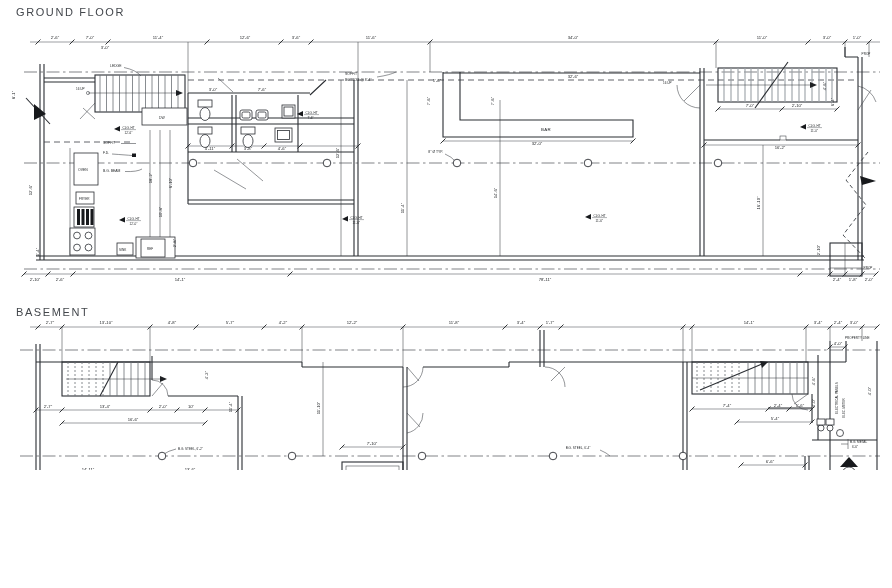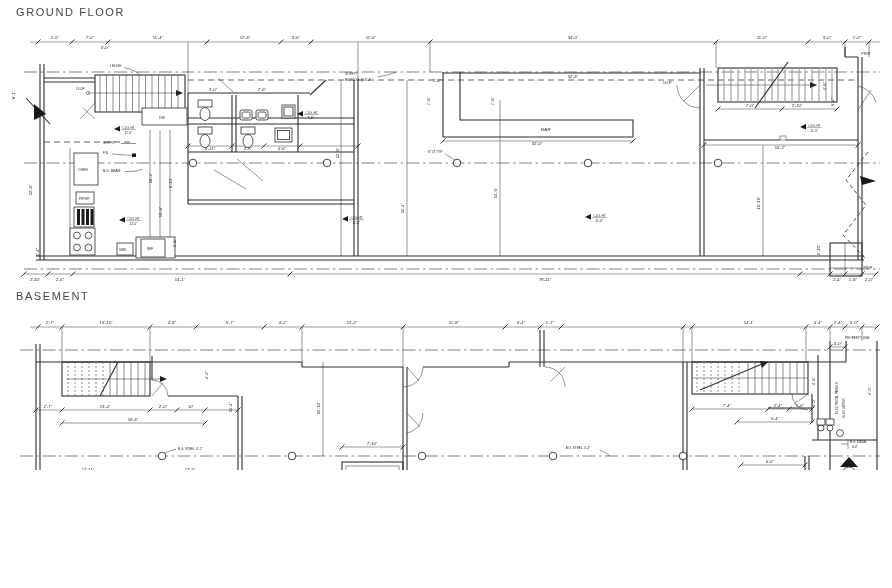--- a/index.html
+++ b/index.html
@@ -261,21 +261,21 @@
         </g>
         <g>
           <polygon points="800,99 806,96 806,101.5" fill="#17191c"></polygon>
           <text x="808.5" y="98.5" class="lbl2">CLG. HT</text>
           <line x1="807" y1="99.6" x2="822" y2="99.6" stroke="#3a3e44" stroke-width="0.4"></line>
           <text x="810.5" y="103.5" class="lbl2">11'-0"</text>
         </g>
       </g>
   </svg>
 
-  <div class="plan-title" style="top:286px">Basement</div>
+  <div class="plan-title" style="top:302px">Basement</div>
 
   <svg style="top:296px" width="892" height="292" viewBox="0 0 892 292">
 
     <g>
       <line class="cl" x1="20" y1="54" x2="880" y2="54"></line>
       <line class="cl" x1="20" y1="160" x2="880" y2="160"></line>
       <line class="cl" x1="20" y1="263" x2="880" y2="263"></line>
     </g>
 
     <g>

